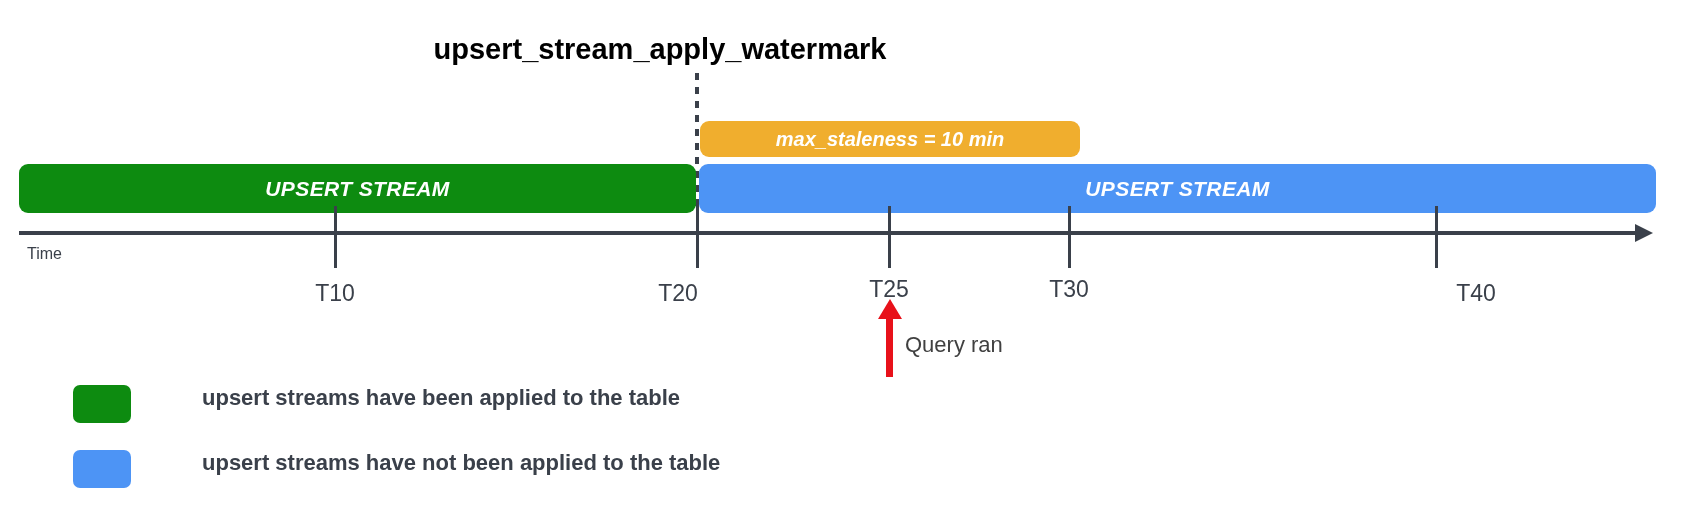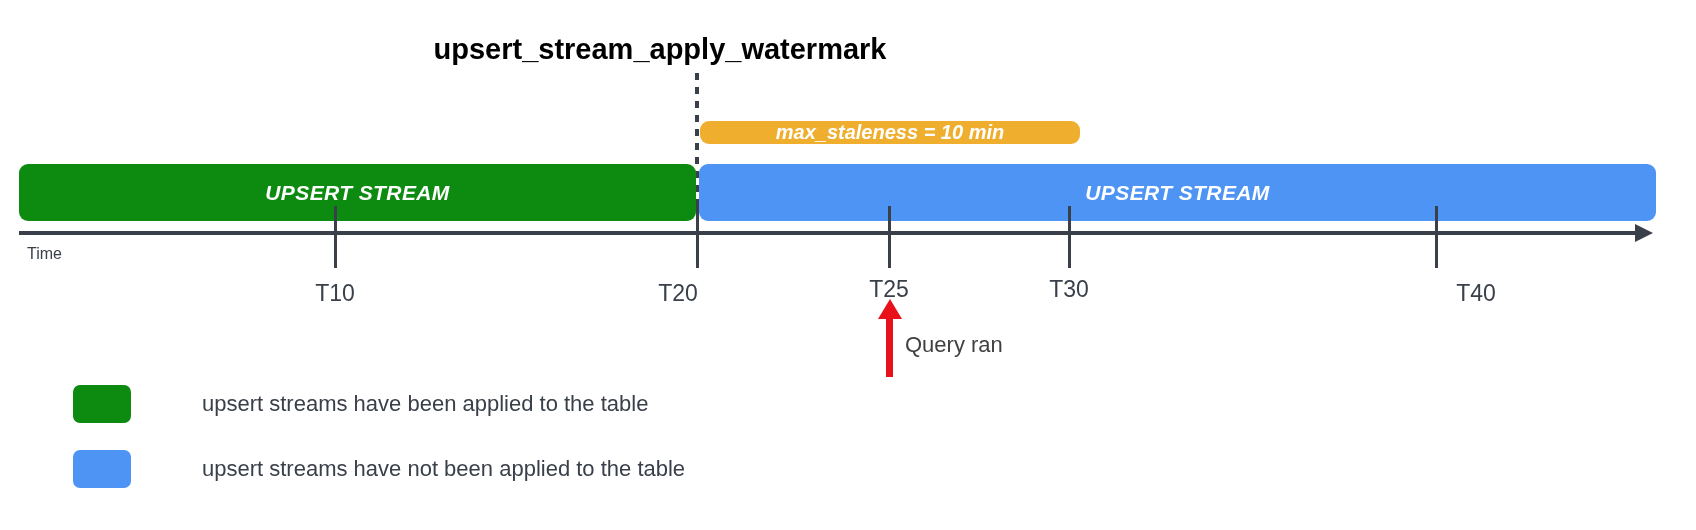--- a/index.html
+++ b/index.html
@@ -48,40 +48,40 @@
     background-size: 4px 14px;
     background-repeat: repeat-y;
   }
 
   
   .staleness-box {
     position: absolute;
     left: 700px;
     top: 121px;
     width: 380px;
-    height: 23px;
+    height: 36px;
     background: #f0ae2e;
     border-radius: 9px;
     display: flex;
     align-items: center;
     justify-content: center;
   }
   .staleness-label {
     color: #ffffff;
     font-size: 20px;
     font-weight: bold;
     font-style: italic;
     white-space: nowrap;
   }
 
   
   .bar {
     position: absolute;
     top: 164px;
-    height: 57px;
+    height: 49px;
     display: flex;
     align-items: center;
     justify-content: center;
   }
   .bar-applied {
     left: 19px;
     width: 677px;
     background: #0d8b10;
     border-radius: 9px;
   }
@@ -172,23 +172,24 @@
   }
 
   
   .legend {
     position: absolute;
     left: 73px;
     top: 385px;
   }
   .legend-row {
     display: flex;
-    align-items: center;
+    align-items: flex-start;
     height: 38px;
     margin-bottom: 27px;
+    font-weight: bold;
   }
   .legend-swatch {
     width: 58px;
     height: 38px;
     border-radius: 7px;
     flex: 0 0 auto;
   }
   .legend-text {
     margin-left: 71px;
     font-size: 22px;

